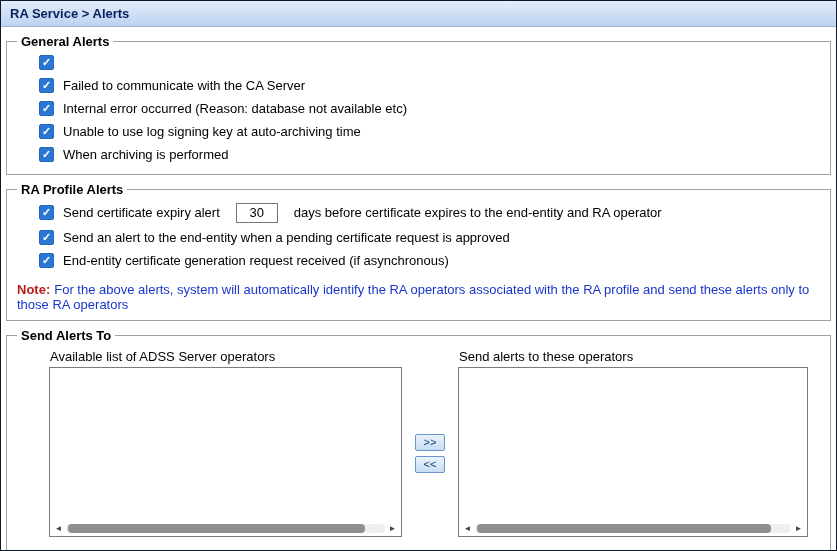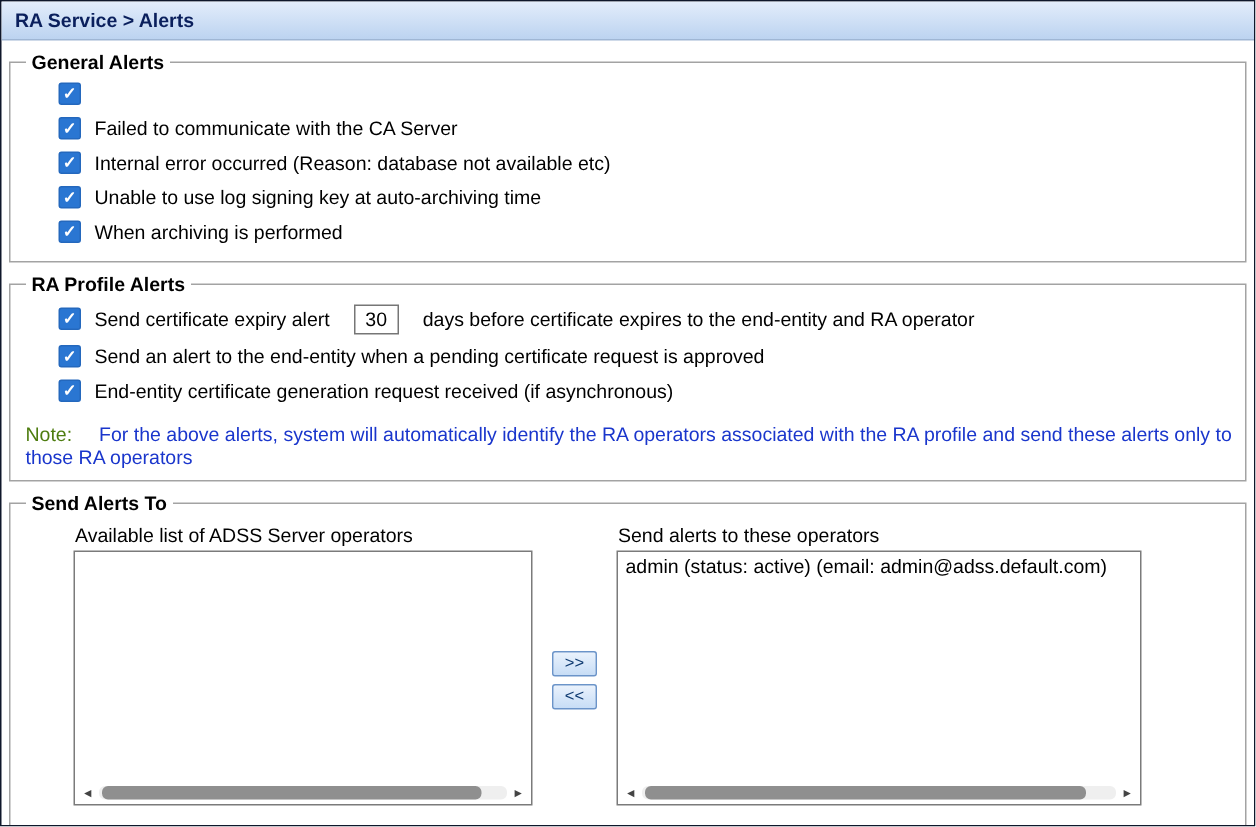--- a/index.html
+++ b/index.html
@@ -47,31 +47,31 @@
     border-radius: 2px;
     color: #fff;
     font-size: 11px;
     font-weight: bold;
     display: flex; align-items: center; justify-content: center;
     flex: 0 0 15px;
     cursor: pointer;
   }
   .cbrow .lbl { white-space: nowrap; }
   .days-input {
-    width: 30px; height: 20px;
+    width: 42px; height: 20px;
     border: 1px solid #767676;
     text-align: center;
     font: inherit;
     margin: 0 7px;
     padding: 0;
   }
   .note { margin: 10px 0 0 2px; color: #1a36cc; }
-  .note .note-label { color: #4d7c0f; font-weight: normal; margin-right: 18px; }
+  .note .note-label { color: #b91c1c; font-weight: bold; margin-right: 4px; }
   .lists { display: flex; align-items: flex-start; margin: 2px 0 0 34px; }
-  .list-col { width: 306px; }
+  .list-col { width: 353px; }
   .list-col.right { width: 350px; }
   .list-label { margin: 2px 0 3px 1px; white-space: nowrap; }
   .listbox {
     position: relative;
     height: 170px;
     border: 1px solid #7b7b7b;
     background: #fff;
     overflow: hidden;
   }
   .list-item { padding: 2px 5px; white-space: nowrap; cursor: default; }
@@ -200,21 +200,20 @@
       </div>
 
       <div class="mid">
         <button class="move-btn">&gt;&gt;</button>
         <button class="move-btn">&lt;&lt;</button>
       </div>
 
       <div class="list-col right">
         <div class="list-label">Send alerts to these operators</div>
         <div class="listbox">
-          <div class="list-item">admin (status: active) (email: admin@adss.default.com)</div>
           <div class="hscrollbar">
             <div class="sb-btn">◄</div>
             <div class="sb-track">
               <div class="sb-thumb"></div>
             </div>
             <div class="sb-btn">►</div>
           </div>
         </div>
       </div>
 

